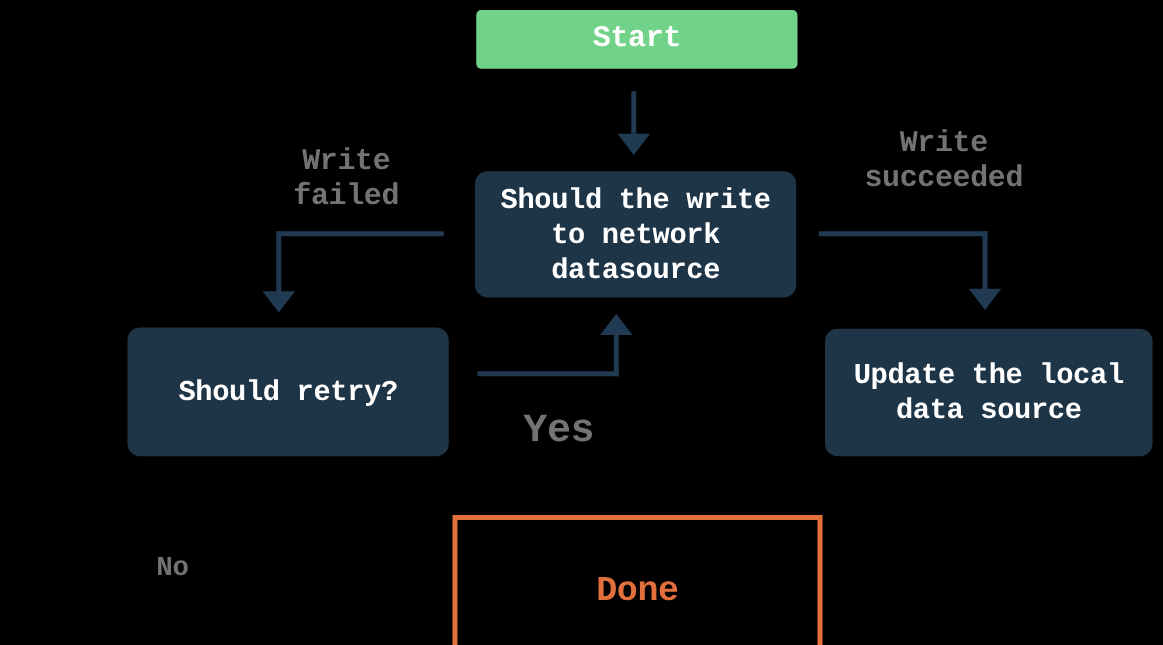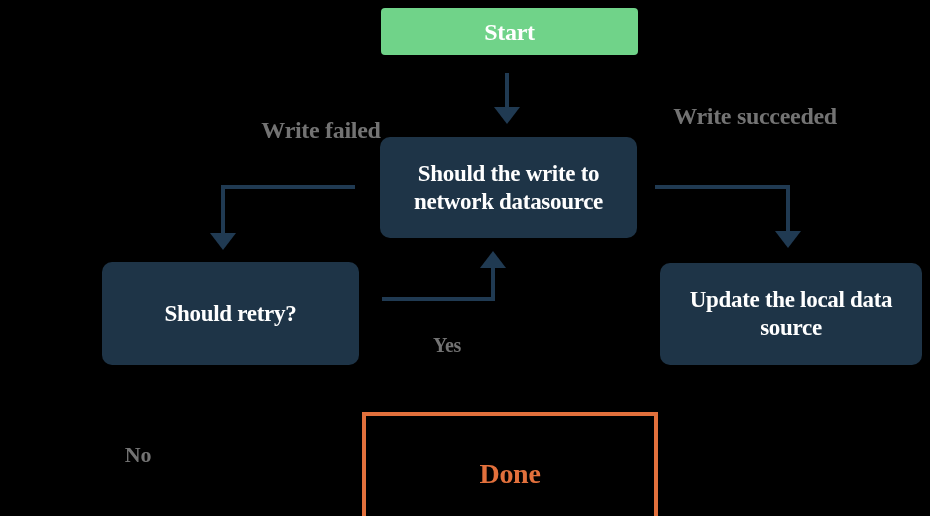--- a/index.html
+++ b/index.html
@@ -1,21 +1,21 @@
 <!DOCTYPE html>
 <html style="--background: #000000; --start-fill: #70d389; --node-fill: #1e3447; --node-text: #ffffff; --connector: #203a52; --label-text: #737373; --done-accent: #e2703c;"><head>
 <meta charset="utf-8">
 <style>
   html, body { margin: 0; padding: 0; background: #000; }
   .canvas {
     position: relative;
     width: 930px;
     height: 516px;
     background: var(--background, #000);
-    font-family: Liberation Serif, serif;
+    font-family: Liberation Mono, monospace;
     overflow: hidden;
     border-radius: 20px;
   }
   .node {
     position: absolute;
     display: flex;
     align-items: center;
     justify-content: center;
     text-align: center;
     color: var(--node-text, #fff);
@@ -45,23 +45,23 @@
   }
   .edge-label {
     position: absolute;
     color: var(--label-text, #737373);
     font-weight: bold;
     text-align: center;
     font-size: 24px;
     line-height: 28px;
     letter-spacing: -0.3px;
   }
-  .lbl-write-failed    { left: 207px; top: 116px; width: 140px; margin-left: 44px; }
+  .lbl-write-failed    { left: 207px; top: 116px; width: 140px; }
   .lbl-write-succeeded { left: 670px; top: 102px; width: 170px; }
-  .lbl-yes { left: 402px; top: 331px; width: 90px; font-size: 20px; }
+  .lbl-yes { left: 402px; top: 331px; width: 90px; font-size: 32px; }
   .lbl-no  { left: 103px;  top: 441px; width: 70px; font-size: 22px; }
   .line {
     position: absolute;
     background: var(--connector, #203a52);
   }
   .arrowhead {
     position: absolute;
     width: 0; height: 0;
   }
   .arrowhead.down {

